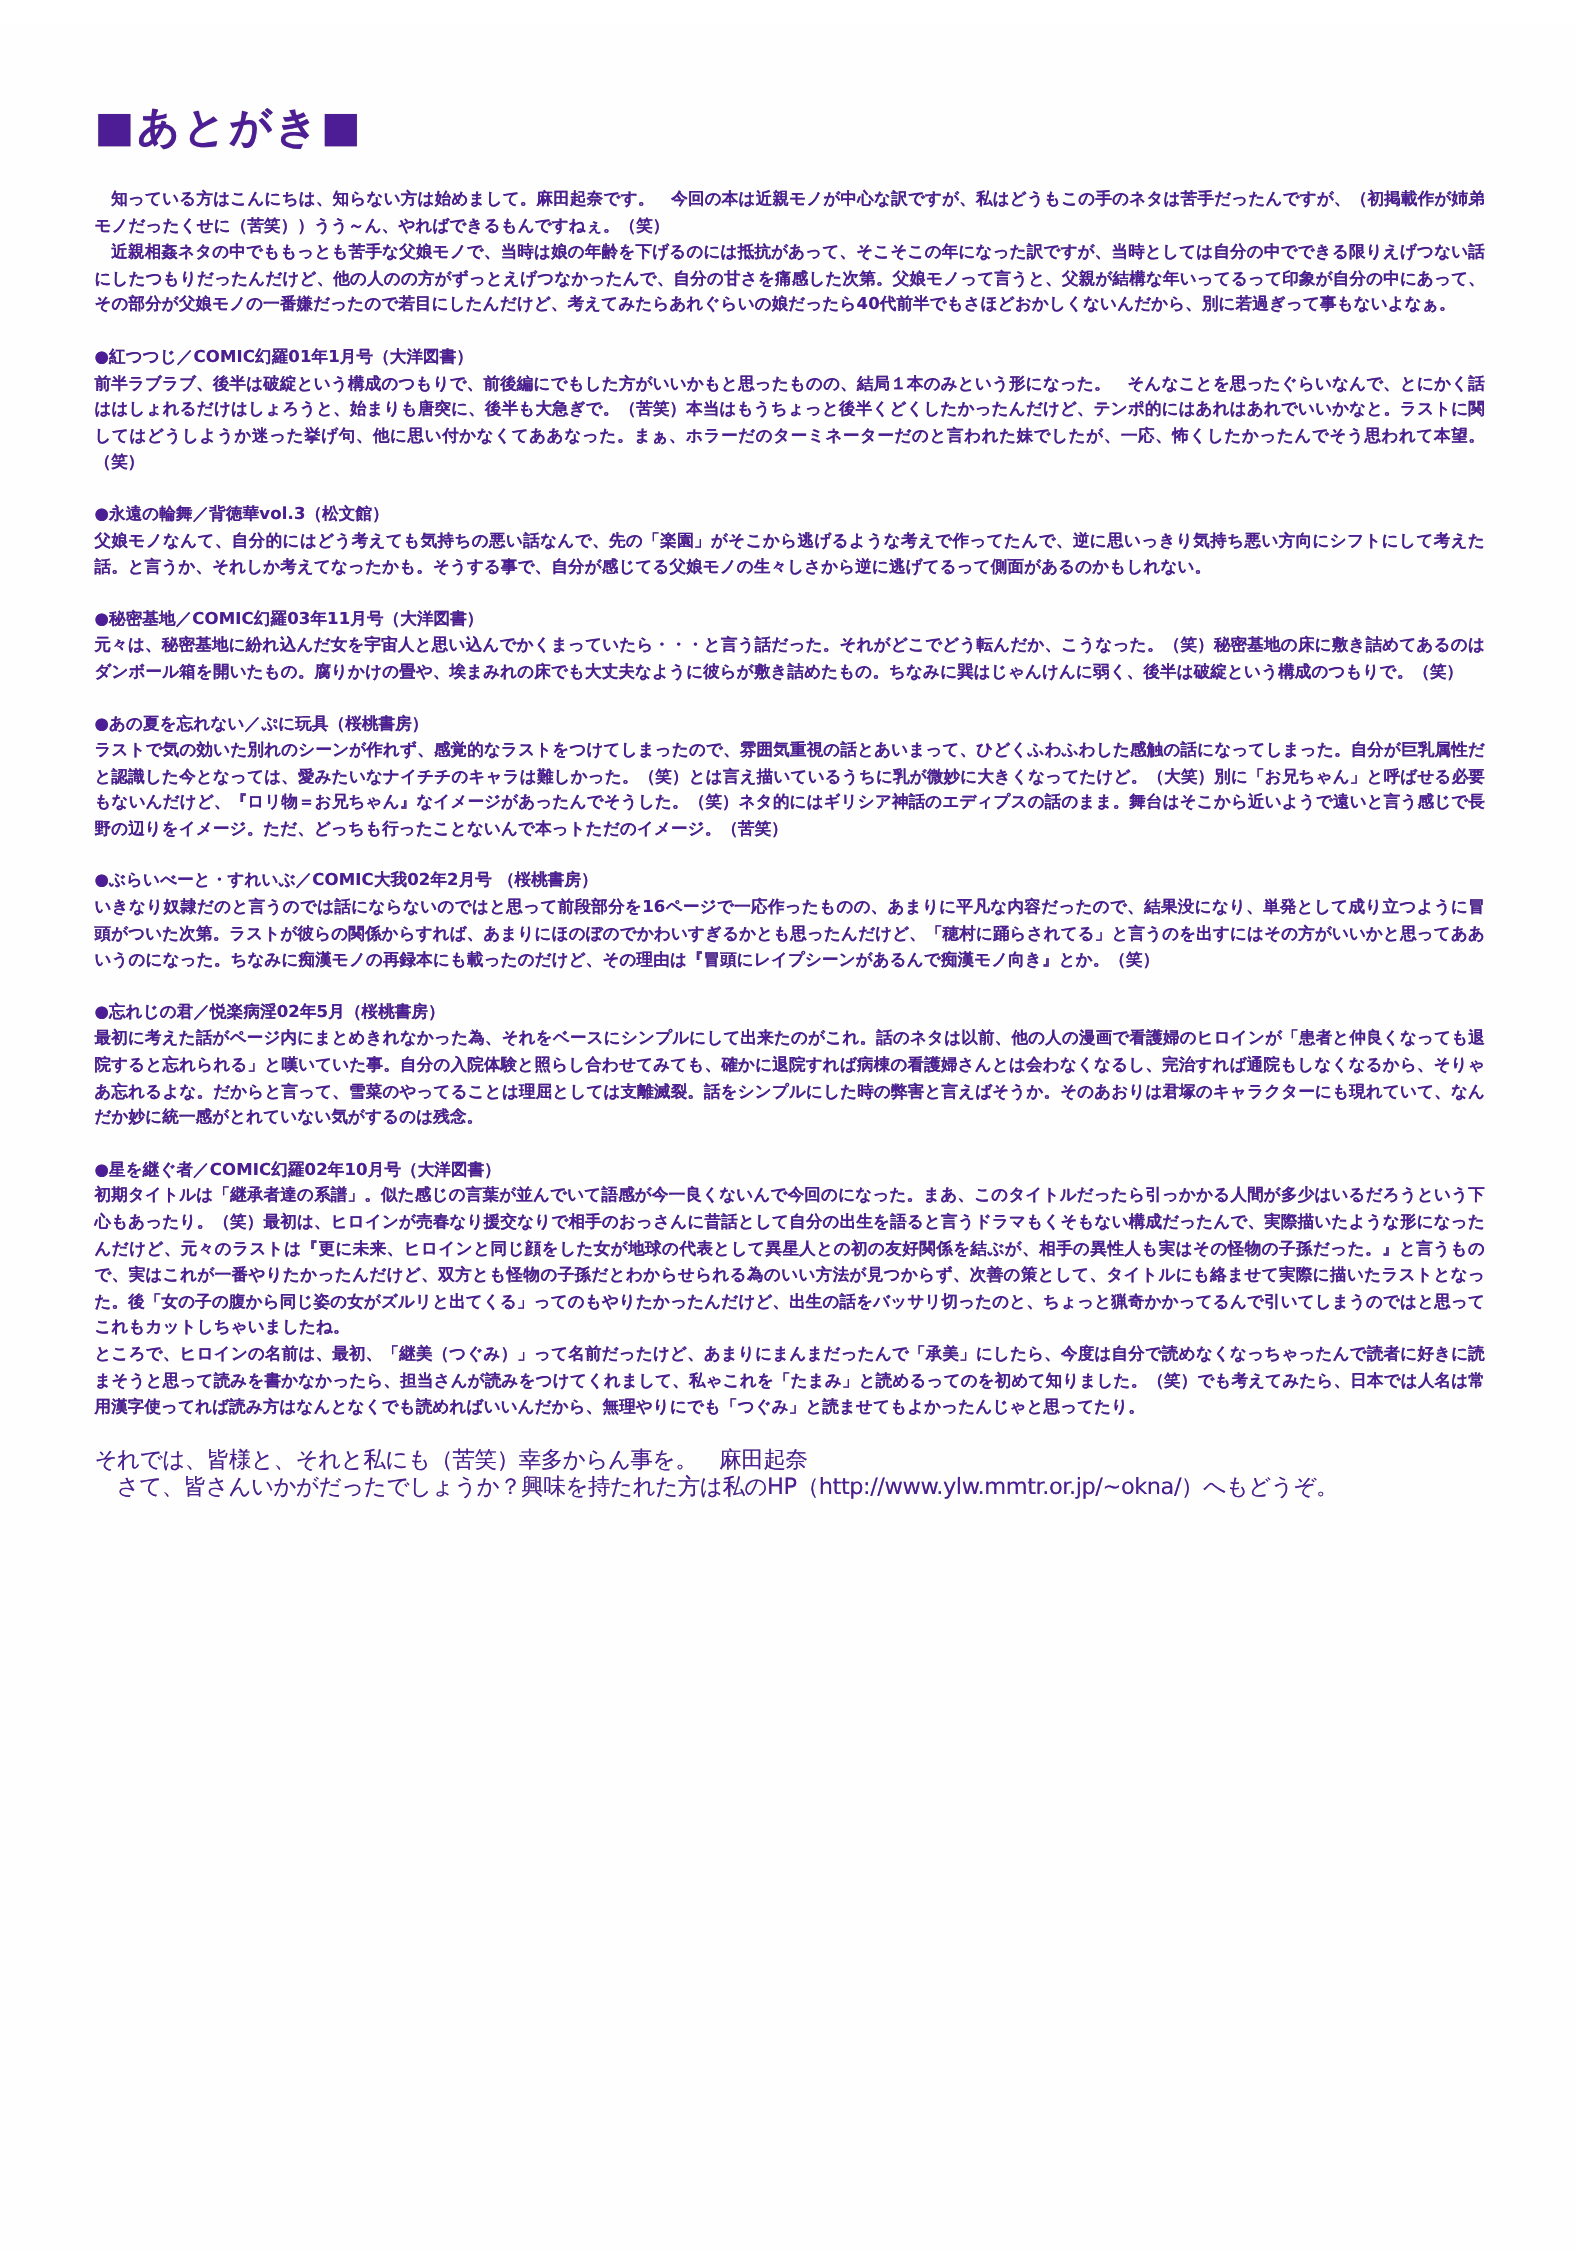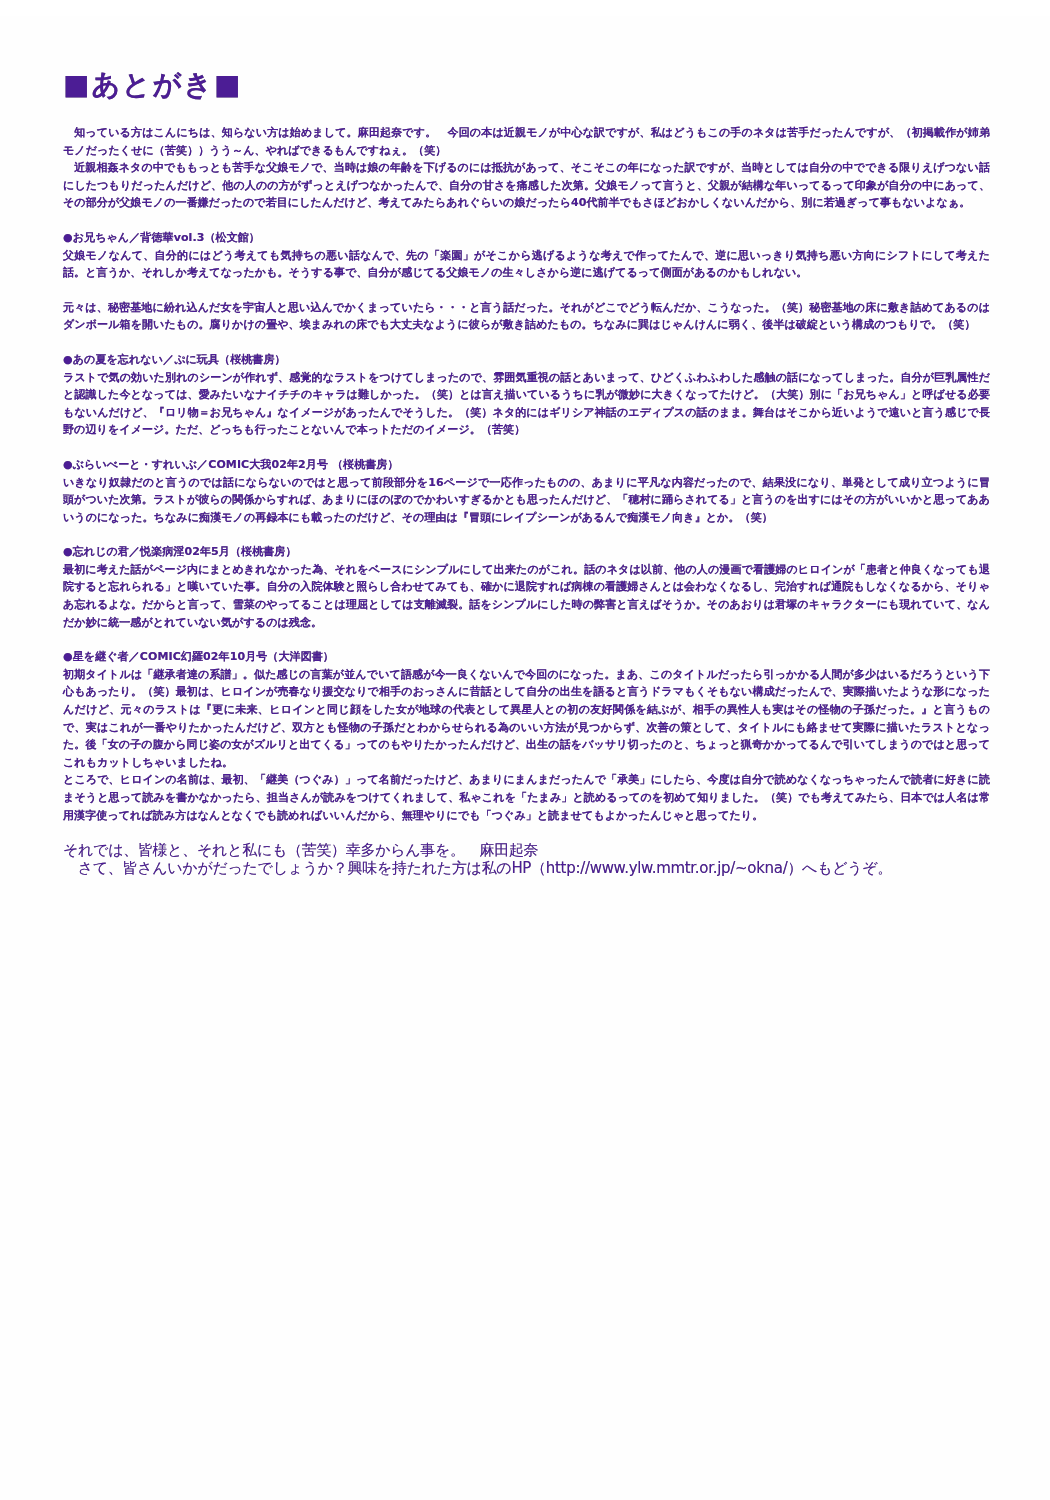--- a/index.html
+++ b/index.html
@@ -55,28 +55,31 @@
   <h1 class="title">■あとがき■</h1>
 
   <p class="txt intro">　知っている方はこんにちは、知らない方は始めまして。麻田起奈です。　今回の本は近親モノが中心な訳ですが、私はどうもこの手のネタは苦手だったんですが、（初掲載作が姉弟モノだったくせに（苦笑））うう～ん、やればできるもんですねぇ。（笑）</p>
 
 
   <div class="section">
     <p class="txt">　近親相姦ネタの中でももっとも苦手な父娘モノで、当時は娘の年齢を下げるのには抵抗があって、そこそこの年になった訳ですが、当時としては自分の中でできる限りえげつない話にしたつもりだったんだけど、他の人のの方がずっとえげつなかったんで、自分の甘さを痛感した次第。父娘モノって言うと、父親が結構な年いってるって印象が自分の中にあって、その部分が父娘モノの一番嫌だったので若目にしたんだけど、考えてみたらあれぐらいの娘だったら40代前半でもさほどおかしくないんだから、別に若過ぎって事もないよなぁ。</p>
   </div>
 
   <div class="section">
+    <p class="txt">●紅つつじ／COMIC幻羅01年1月号（大洋図書）</p>
+    <p class="txt">前半ラブラブ、後半は破綻という構成のつもりで、前後編にでもした方がいいかもと思ったものの、結局１本のみという形になった。　そんなことを思ったぐらいなんで、とにかく話ははしょれるだけはしょろうと、始まりも唐突に、後半も大急ぎで。（苦笑）本当はもうちょっと後半くどくしたかったんだけど、テンポ的にはあれはあれでいいかなと。ラストに関してはどうしようか迷った挙げ句、他に思い付かなくてああなった。まぁ、ホラーだのターミネーターだのと言われた妹でしたが、一応、怖くしたかったんでそう思われて本望。（笑）</p>
   </div>
 
   <div class="section">
-    <p class="txt">●お兄ちゃん／背徳華vol.3（松文館）</p>
+    <p class="txt">●永遠の輪舞／背徳華vol.3（松文館）</p>
     <p class="txt">父娘モノなんて、自分的にはどう考えても気持ちの悪い話なんで、先の「楽園」がそこから逃げるような考えで作ってたんで、逆に思いっきり気持ち悪い方向にシフトにして考えた話。と言うか、それしか考えてなったかも。そうする事で、自分が感じてる父娘モノの生々しさから逆に逃げてるって側面があるのかもしれない。</p>
   </div>
 
   <div class="section">
+    <p class="txt">●秘密基地／COMIC幻羅03年11月号（大洋図書）</p>
     <p class="txt">元々は、秘密基地に紛れ込んだ女を宇宙人と思い込んでかくまっていたら・・・と言う話だった。それがどこでどう転んだか、こうなった。（笑）秘密基地の床に敷き詰めてあるのはダンボール箱を開いたもの。腐りかけの畳や、埃まみれの床でも大丈夫なように彼らが敷き詰めたもの。ちなみに巽はじゃんけんに弱く、後半は破綻という構成のつもりで。（笑）</p>
   </div>
 
   <div class="section">
     <p class="txt">●あの夏を忘れない／ぷに玩具（桜桃書房）</p>
     <p class="txt">ラストで気の効いた別れのシーンが作れず、感覚的なラストをつけてしまったので、雰囲気重視の話とあいまって、ひどくふわふわした感触の話になってしまった。自分が巨乳属性だと認識した今となっては、愛みたいなナイチチのキャラは難しかった。（笑）とは言え描いているうちに乳が微妙に大きくなってたけど。（大笑）別に「お兄ちゃん」と呼ばせる必要もないんだけど、『ロリ物＝お兄ちゃん』なイメージがあったんでそうした。（笑）ネタ的にはギリシア神話のエディプスの話のまま。舞台はそこから近いようで遠いと言う感じで長野の辺りをイメージ。ただ、どっちも行ったことないんで本っトただのイメージ。（苦笑）</p>
   </div>
 
   <div class="section">
     <p class="txt">●ぶらいべーと・すれいぶ／COMIC大我02年2月号 （桜桃書房）</p>

